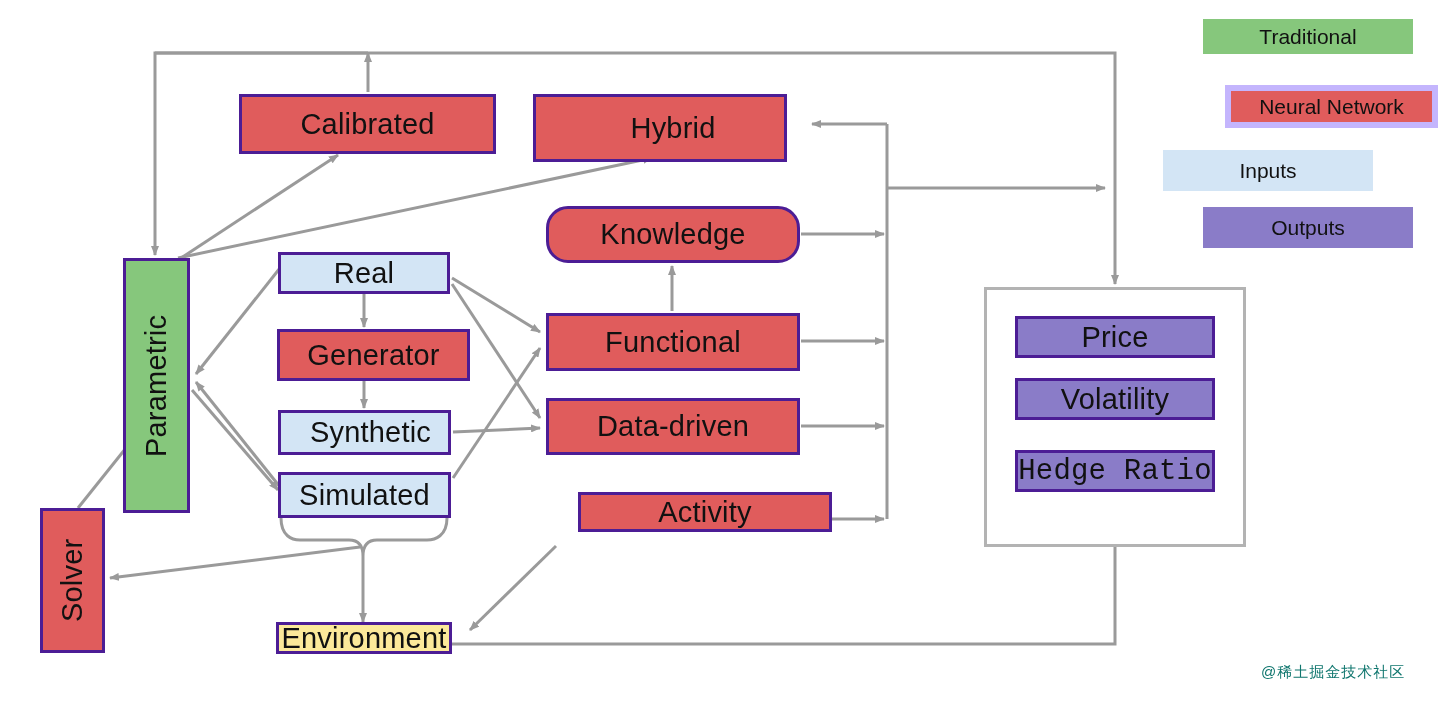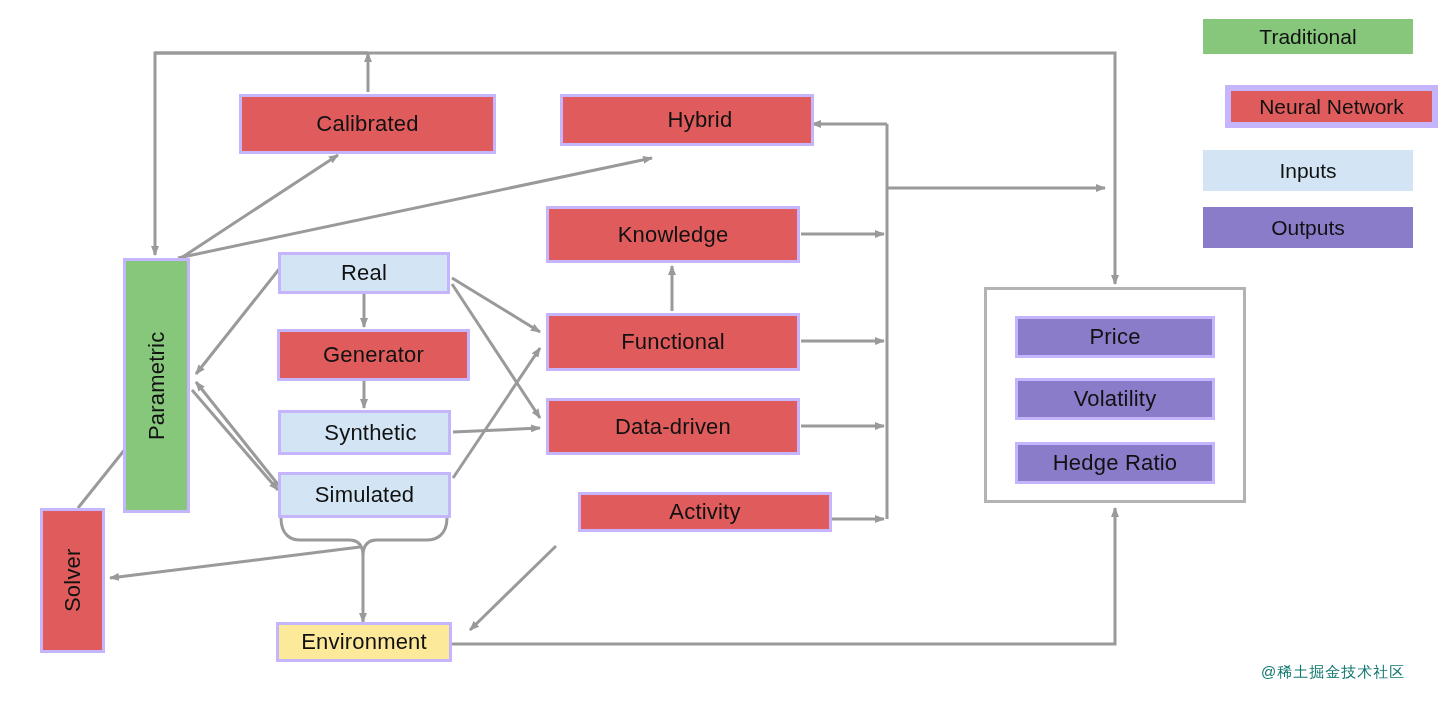--- a/index.html
+++ b/index.html
@@ -1,21 +1,21 @@
 <!DOCTYPE html>
 <html><head>
 <meta charset="utf-8">
 <style>
   html,body{margin:0;padding:0;background:#ffffff;}
   body{font-family:"Liberation Sans",sans-serif;}
   #stage{position:relative;width:1456px;height:710px;background:#fff;overflow:hidden;}
   svg#wires{position:absolute;left:0;top:0;width:1456px;height:710px;pointer-events:none;}
-  .node{position:absolute;box-sizing:border-box;border:3px solid #c4b5fd;
+  .node{position:absolute;box-sizing:border-box;border:3px solid #4c1d95;
         display:flex;align-items:center;justify-content:center;
-        font-size:22px;color:#111;letter-spacing:.2px;line-height:1;}
+        font-size:29px;color:#111;letter-spacing:.2px;line-height:1;}
   .node.vert{writing-mode:vertical-rl;transform:rotate(180deg);}
   .nn{background:#e05c5c;}
   .trad{background:#86c островc;}
   .trad{background:#86c77c;}
   .inp{background:#d3e5f5;}
   .out{background:#8a7cc8;}
   .env{background:#fce99a;}
   .legend-item{position:absolute;box-sizing:border-box;
         display:flex;align-items:center;justify-content:center;
         font-size:21px;color:#111;border:0;}
@@ -88,49 +88,49 @@
       <path d="M452,644 L1115,644 L1115,508" marker-end="url(#ah)"></path>
     </g>
   </svg>
 
   <div class="node trad vert" style="left:123px;top:258px;width:67px;height:255px;">Parametric</div>
 
   <div class="node nn vert" style="left:40px;top:508px;width:65px;height:145px;">Solver</div>
 
   <div class="node nn" style="left:239px;top:94px;width:257px;height:60px;">Calibrated</div>
 
-  <div class="node nn" style="left:560px;top:94px;width:254px;height:52px;padding-left:26px;">Hybrid</div>
+  <div class="node nn" style="left:533px;top:94px;width:254px;height:68px;padding-left:26px;">Hybrid</div>
 
-  <div class="node nn" style="left:546px;top:206px;width:254px;height:57px;">Knowledge</div>
+  <div class="node nn" style="left:546px;top:206px;width:254px;height:57px;border-radius:22px;">Knowledge</div>
 
   <div class="node nn" style="left:546px;top:313px;width:254px;height:58px;">Functional</div>
 
   <div class="node nn" style="left:546px;top:398px;width:254px;height:57px;">Data-driven</div>
 
   <div class="node nn" style="left:546px;top:492px;width:254px;height:40px;margin-left:32px;">Activity</div>
 
   <div class="node inp" style="left:278px;top:252px;width:172px;height:42px;">Real</div>
 
   <div class="node nn" style="left:277px;top:329px;width:193px;height:52px;">Generator</div>
 
   <div class="node inp" style="left:278px;top:410px;width:173px;height:45px;padding-left:12px;">Synthetic</div>
 
   <div class="node inp" style="left:278px;top:472px;width:173px;height:46px;">Simulated</div>
 
-  <div class="node env" style="left:276px;top:622px;width:176px;height:40px;">Environment</div>
+  <div class="node env" style="left:276px;top:622px;width:176px;height:32px;">Environment</div>
 
-  <div id="outputs-panel" style="left:984px;top:287px;width:262px;height:216px;">
+  <div id="outputs-panel" style="left:984px;top:287px;width:262px;height:260px;">
     <div class="node out" style="left:28px;top:26px;width:200px;height:42px;">Price</div>
     <div class="node out" style="left:28px;top:88px;width:200px;height:42px;">Volatility</div>
-    <div class="node out" style="left:28px;top:152px;width:200px;height:42px;">Hedge Ratio</div>
+    <div class="node out" style="left:28px;top:160px;width:200px;height:42px;font-family:Liberation Mono, monospace;">Hedge Ratio</div>
   </div>
 
   <div class="legend-item" style="left:1203px;top:19px;width:210px;height:35px;background:#86c77c;">Traditional</div>
 
   <div class="legend-item bordered" style="left:1203px;top:85px;width:213px;height:43px;background:#e05c5c;">Neural Network</div>
 
-  <div class="legend-item" style="left:1203px;top:150px;width:210px;height:41px;background:#d3e5f5;">Inputs</div>
+  <div class="legend-item" style="left:1163px;top:150px;width:210px;height:41px;background:#d3e5f5;">Inputs</div>
 
   <div class="legend-item" style="left:1203px;top:207px;width:210px;height:41px;background:#8a7cc8;text-align:center;">Outputs</div>
 
   <div id="watermark" style="left:1261px;top:663px;">@稀土掘金技术社区</div>
 
 </div>
 
 </body></html>

